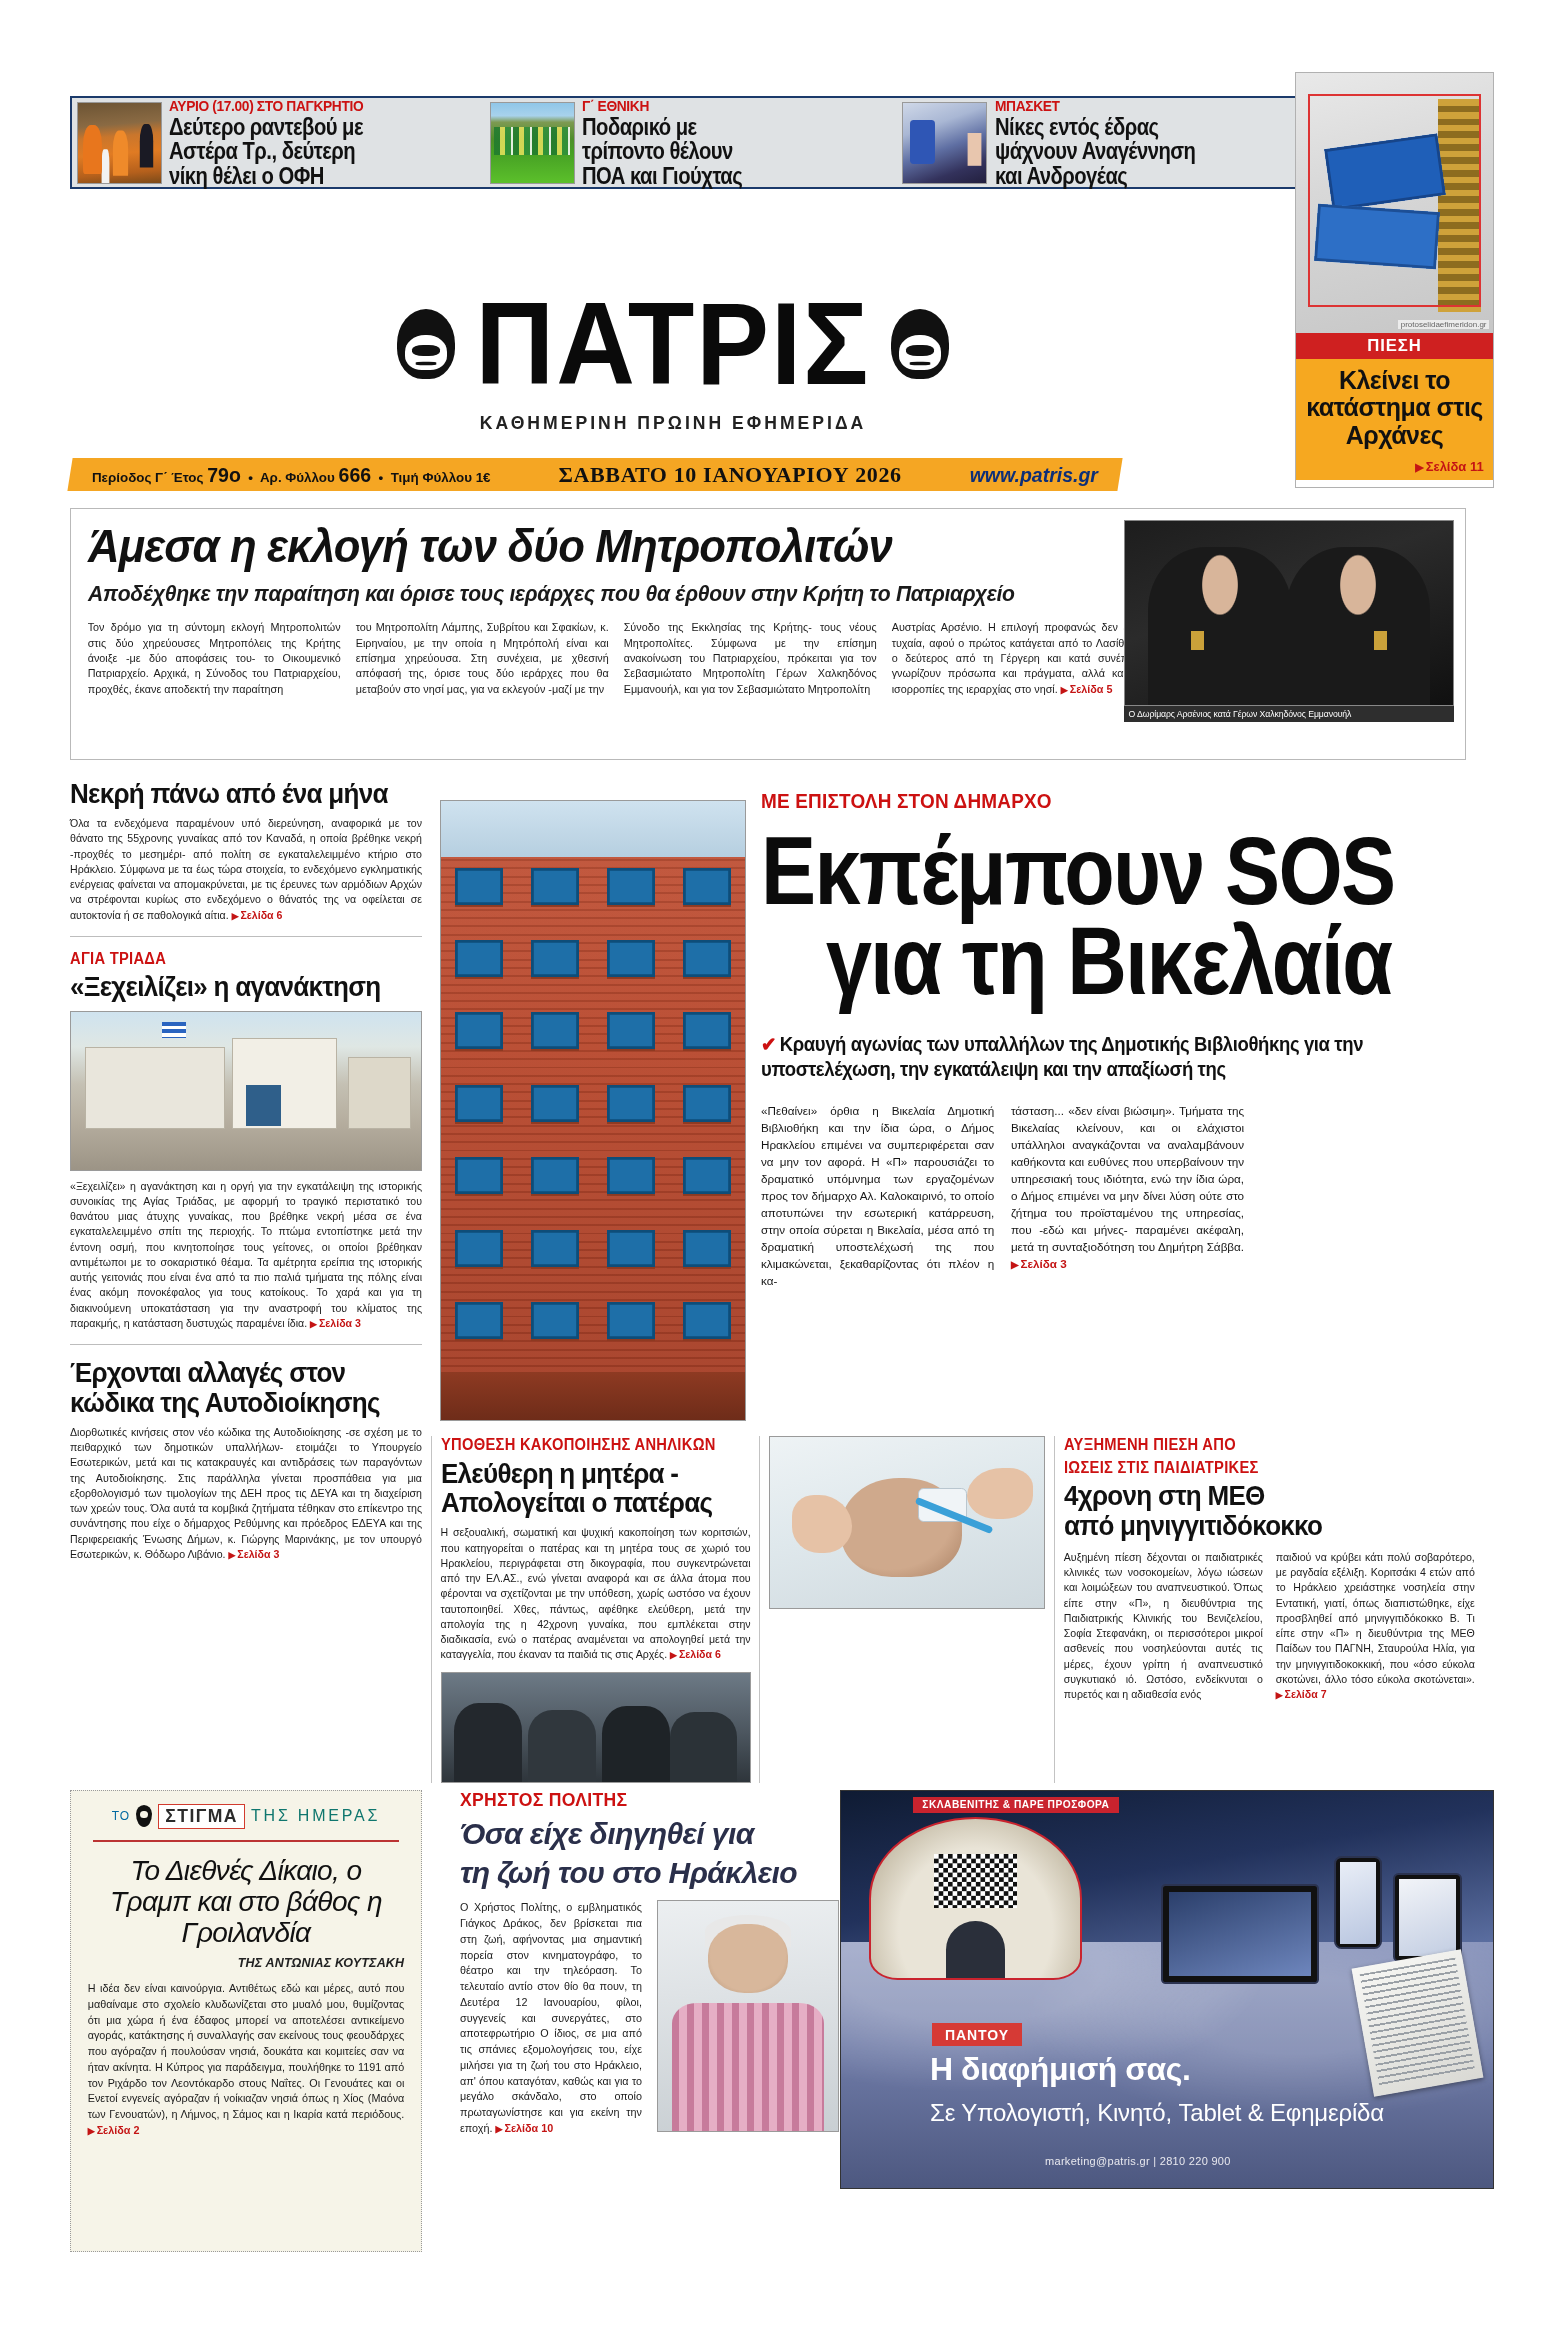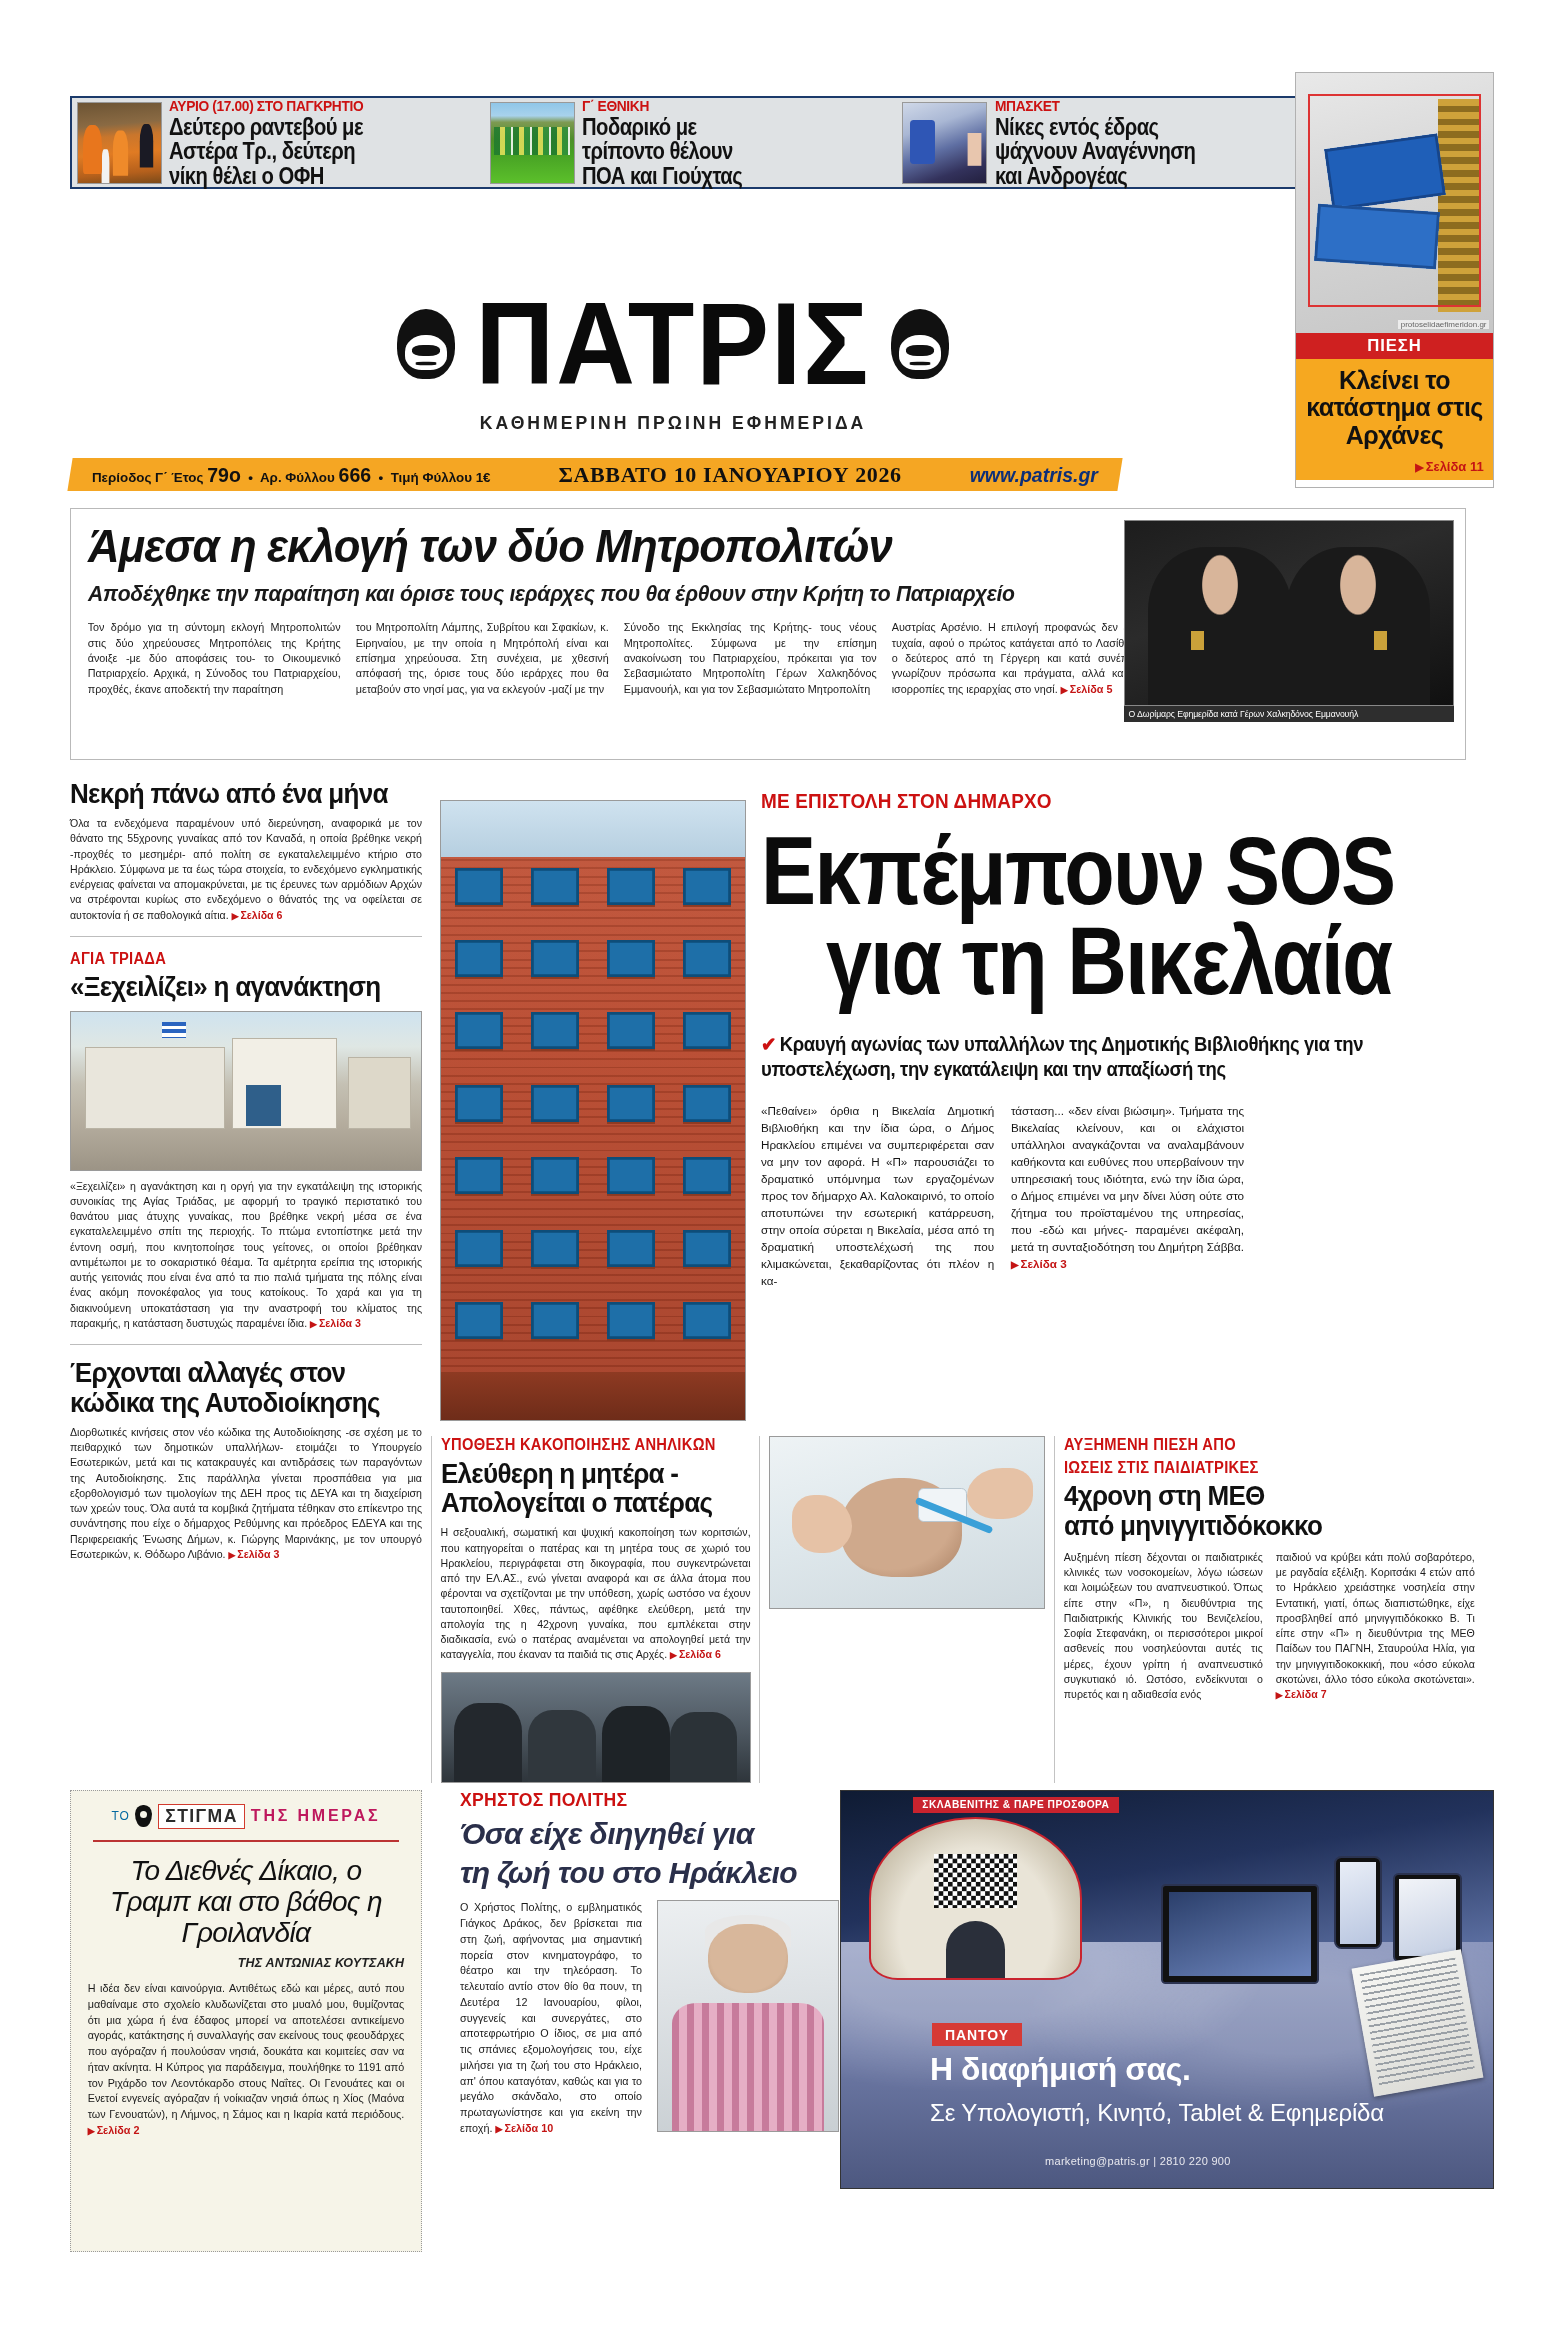--- a/index.html
+++ b/index.html
@@ -361,21 +361,21 @@
     padding: 13px 16.7px;
   }
   .stigma-hdr { display:flex; align-items:center; gap:5.6px; justify-content:center; }
   .st-to { font-size:12px; font-weight:400; color:#0369a1; letter-spacing:0.9px;}
   .st-pin { width:16.7px; height:22px; background:#111; border-radius:50% 50% 50% 50% / 42% 42% 62% 62%; position:relative;}
   .st-pin::after{content:"";position:absolute;left:4.6px;top:5.6px;width:7.4px;height:7.4px;background:#f6f4e8;border-radius:50%;}
   .st-word {
     border:1.9px solid #d23b2e; color:#2b2b2b; font-size:17.6px; font-weight:700;
     padding:0.9px 6.5px; letter-spacing:1.4px; background:#fff;
   }
-  .st-tail { font-size:16px; font-weight:700; color:#be185d; letter-spacing:2.8px;}
+  .st-tail { font-size:16px; font-weight:400; color:#0f766e; letter-spacing:2.8px;}
   .stigma-rule { height:1.9px; background:#b33; margin: 11px 5.6px 13px; }
   .stigma-title {
     font-size:28px; font-weight:400; font-style:italic; line-height:1.12;
     text-align:center; color:#111; letter-spacing:-0.6px;
   }
   .stigma-author {
     margin-top:7.4px; text-align:right; font-size:12.5px; font-weight:700;
     font-style:italic; color:#222; letter-spacing:0.2px;
   }
   .stigma-body { margin-top:11px; font-size:10.8px; line-height:1.46; text-align:justify; color:#1b1b1b; }
@@ -539,21 +539,21 @@
       <p>του Μητροπολίτη Λάμπης, Συβρίτου και Σφακίων, κ. Ειρηναίου, με την οποία η Μητρόπολή είναι και επίσημα χηρεύουσα. Στη συνέχεια, με χθεσινή απόφασή της, όρισε τους δύο ιεράρχες που θα μεταβούν στο νησί μας, για να εκλεγούν -μαζί με την</p>
       <p>Σύνοδο της Εκκλησίας της Κρήτης- τους νέους Μητροπολίτες. Σύμφωνα με την επίσημη ανακοίνωση του Πατριαρχείου, πρόκειται για τον Σεβασμιώτατο Μητροπολίτη Γέρων Χαλκηδόνος Εμμανουήλ, και για τον Σεβασμιώτατο Μητροπολίτη</p>
       <p><span>Αυστρίας Αρσένιο. Η επιλογή προφανώς δεν είναι τυχαία, αφού ο πρώτος κατάγεται από το Λασίθι και ο δεύτερος από τη Γέργερη και κατά συνέπεια, γνωρίζουν πρόσωπα και πράγματα, αλλά και τις ισορροπίες της ιεραρχίας στο νησί.</span> <span class="pg">Σελίδα 5</span></p>
     </div>
     <div class="lead-photo">
       <div class="prelate p1"></div>
         <div class="prelate p2"></div>
       <div class="cross c1"></div>
         <div class="cross c2"></div>
     </div>
-    <div class="lead-cap">Ο Δωρίμαρς Εφημερίδα κατά Γέρων Χαλκηδόνος Εμμανουήλ</div>
+    <div class="lead-cap">Ο Δωρίμαρς Αρσένιος κατά Γέρων Χαλκηδόνος Εμμανουήλ</div>
   </div>
 
   <div class="col-left">
 
     <div>
       <div class="hl-black">Νεκρή πάνω από ένα μήνα</div>
       <p class="body-txt"><span>Όλα τα ενδεχόμενα παραμένουν υπό διερεύνηση, αναφορικά με τον θάνατο της 55χρονης γυναίκας από τον Καναδά, η οποία βρέθηκε νεκρή -προχθές το μεσημέρι- από πολίτη σε εγκαταλελειμμένο κτήριο στο Ηράκλειο. Σύμφωνα με τα έως τώρα στοιχεία, το ενδεχόμενο εγκληματικής ενέργειας φαίνεται να απομακρύνεται, με τις έρευνες των αρμόδιων Αρχών να στρέφονται κυρίως στο ενδεχόμενο ο θάνατός της να οφείλεται σε αυτοκτονία ή σε παθολογικά αίτια.</span> <span class="pg">Σελίδα 6</span></p>
     </div>
 
     <div class="rule"></div>

